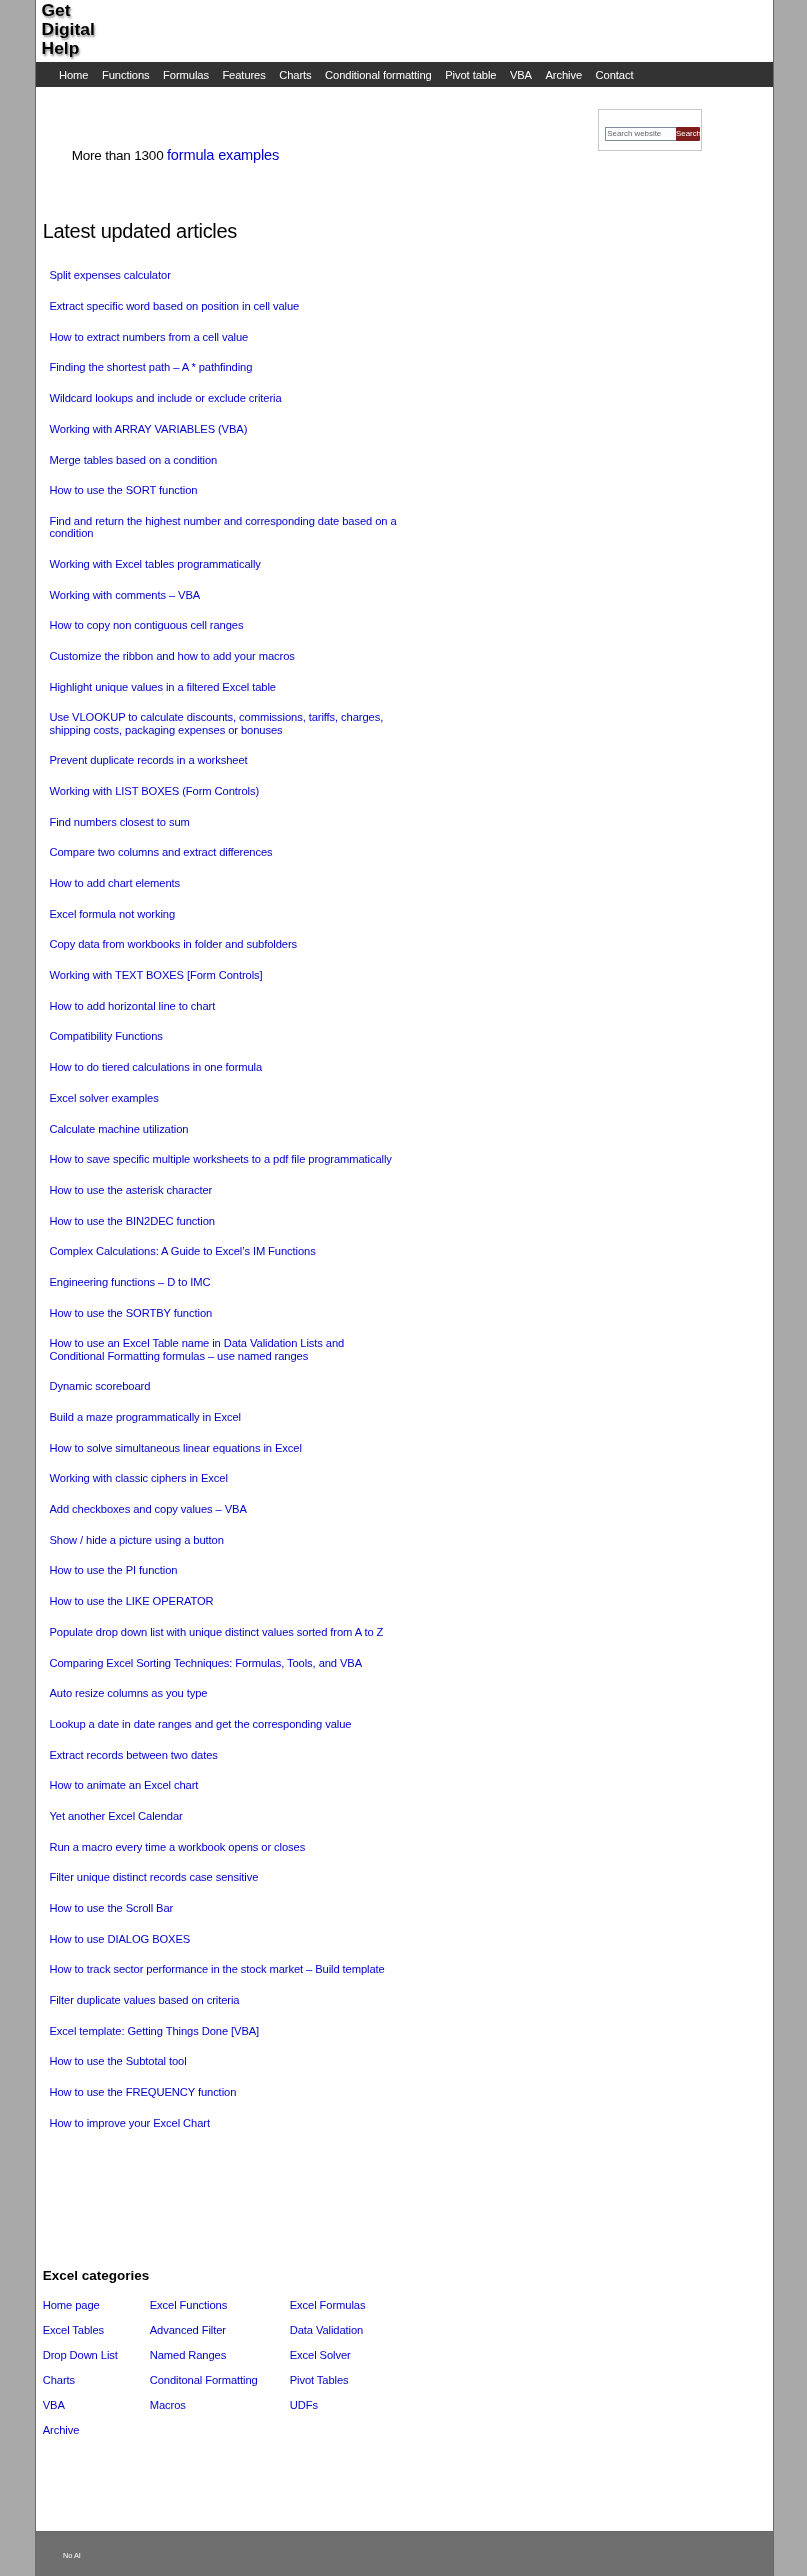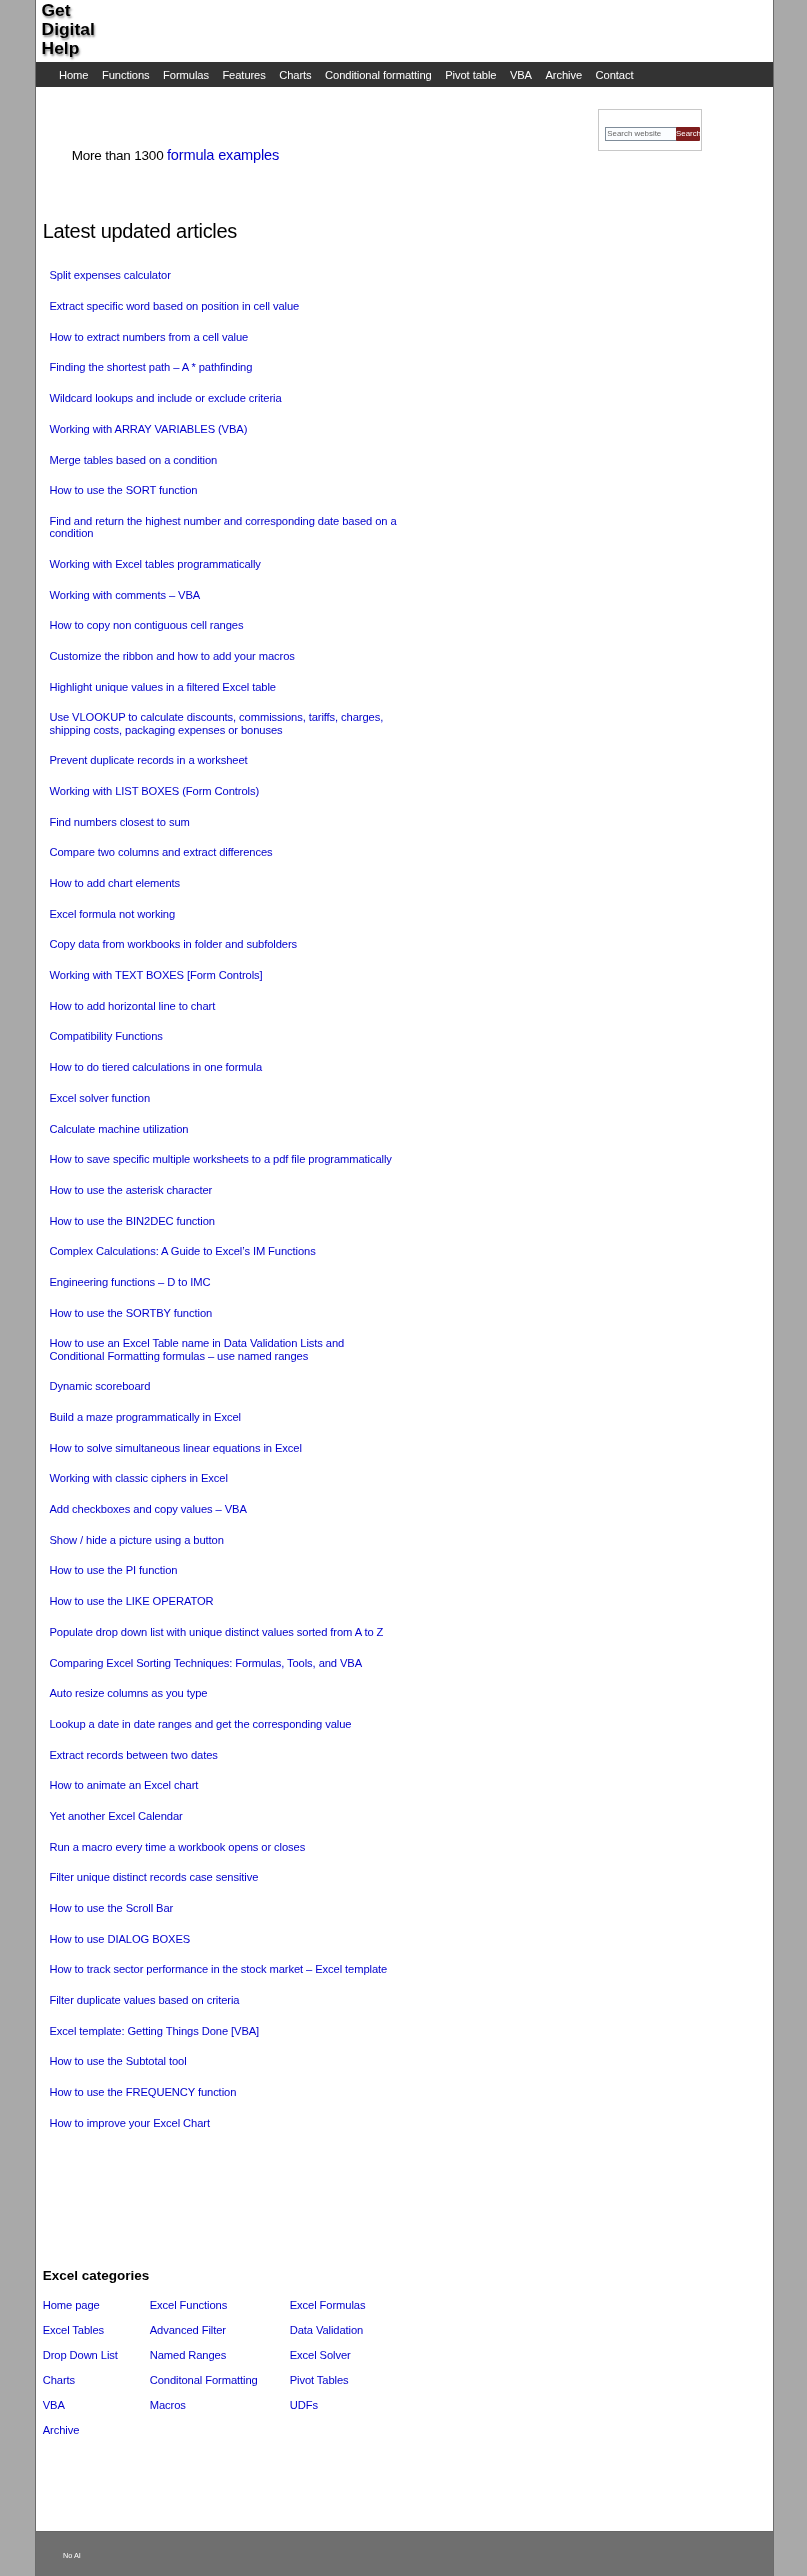--- a/index.html
+++ b/index.html
@@ -273,21 +273,21 @@
     <li>
         <a>How to add horizontal line to chart</a>
       </li>
     <li>
         <a>Compatibility Functions</a>
       </li>
     <li>
         <a>How to do tiered calculations in one formula</a>
       </li>
     <li>
-        <a>Excel solver function</a>
+        <a>Excel solver examples</a>
       </li>
     <li>
         <a>Calculate machine utilization</a>
       </li>
     <li>
         <a>How to save specific multiple worksheets to a pdf file programmatically</a>
       </li>
     <li>
         <a>How to use the asterisk character</a>
       </li>
@@ -357,21 +357,21 @@
     <li>
         <a>Filter unique distinct records case sensitive</a>
       </li>
     <li>
         <a>How to use the Scroll Bar</a>
       </li>
     <li>
         <a>How to use DIALOG BOXES</a>
       </li>
     <li>
-        <a>How to track sector performance in the stock market – Excel template</a>
+        <a>How to track sector performance in the stock market – Build template</a>
       </li>
     <li>
         <a>Filter duplicate values based on criteria</a>
       </li>
     <li>
         <a>Excel template: Getting Things Done [VBA]</a>
       </li>
     <li>
         <a>How to use the Subtotal tool</a>
       </li>

